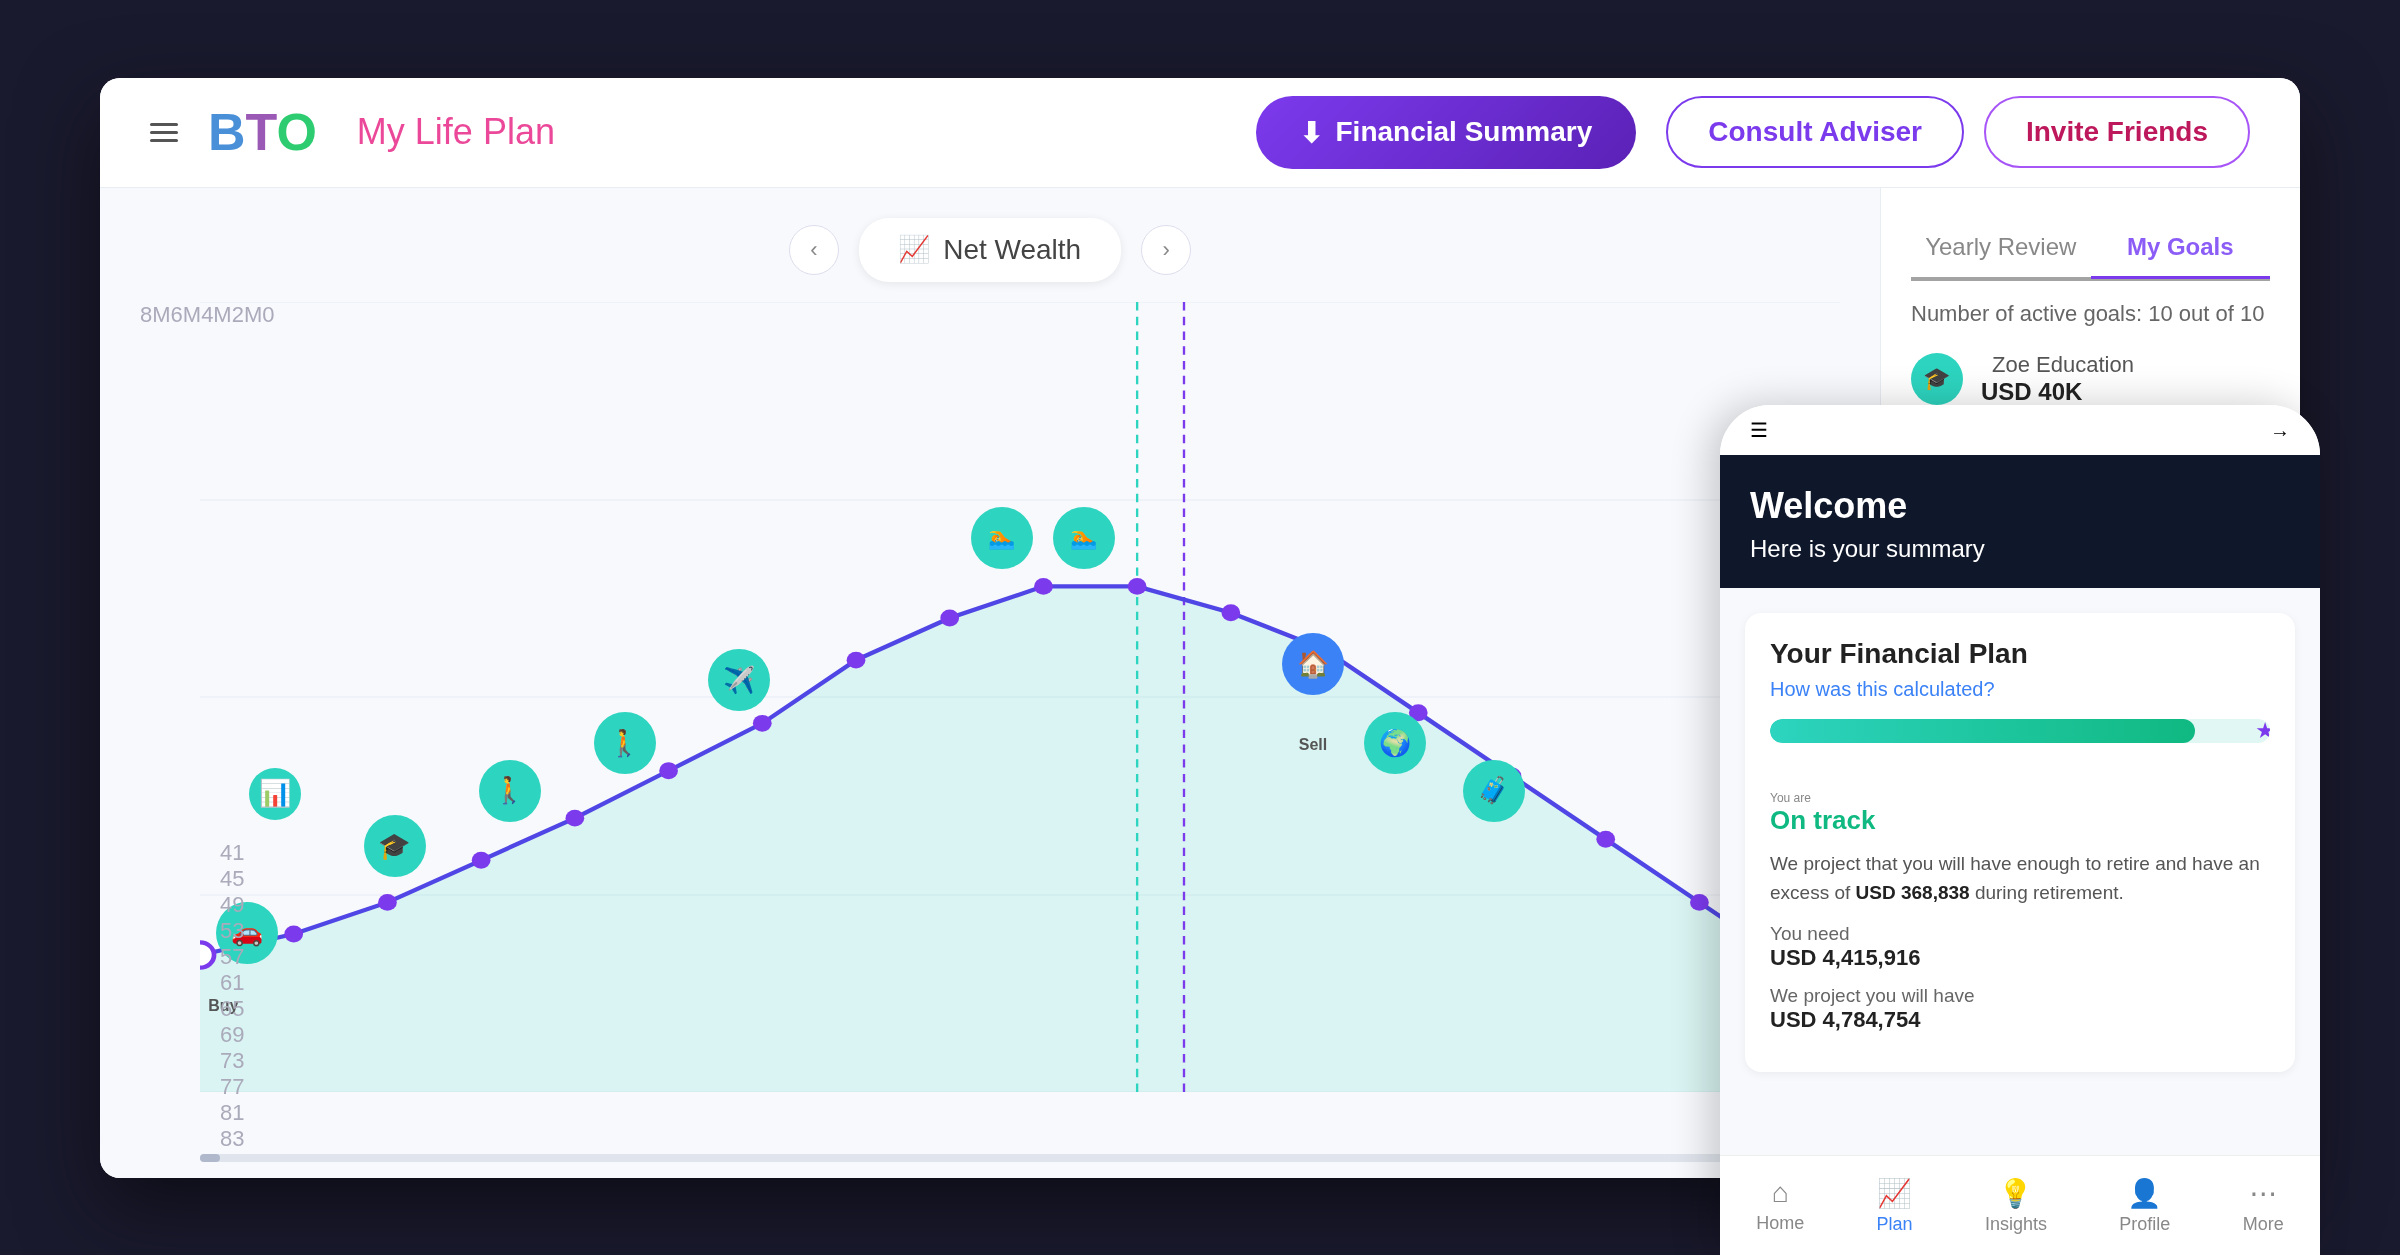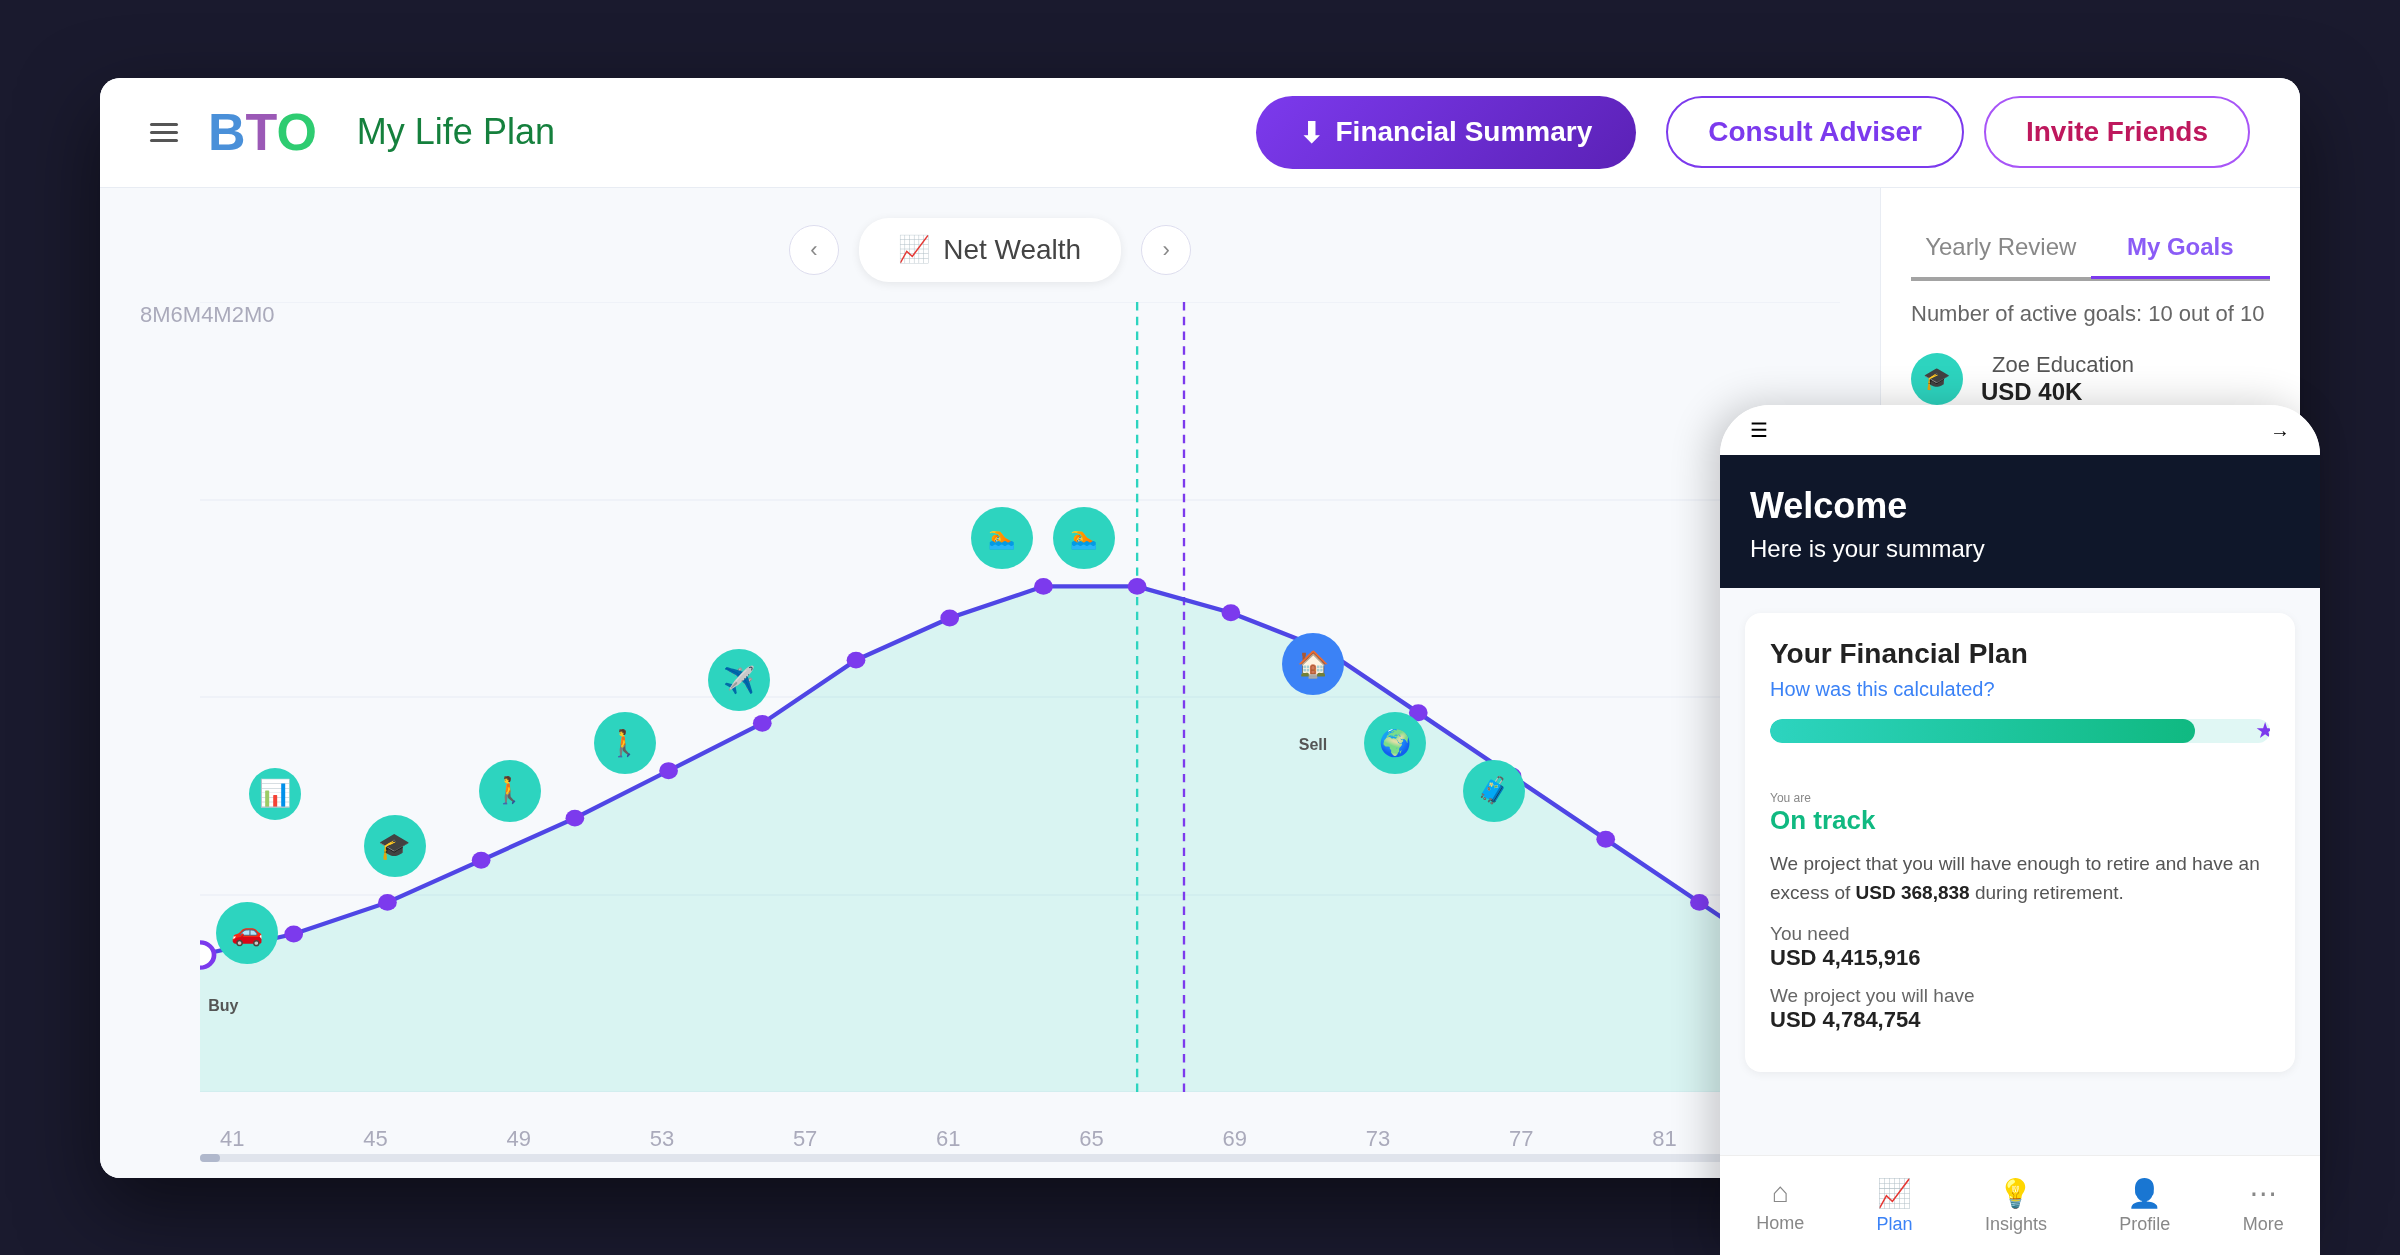--- a/index.html
+++ b/index.html
@@ -55,21 +55,21 @@
       font-size: 52px;
       font-weight: 900;
       margin-right: 40px;
     }
     .logo-b { color: #4a90d9; }
     .logo-t { color: #9b59b6; }
     .logo-o { color: #2ecc71; }
 
     .page-title {
       font-size: 36px;
-      color: #15803d;
+      color: #ec4899;
       font-weight: 400;
       margin-right: auto;
       text-align: right;
     }
 
     .financial-summary-btn {
       background: linear-gradient(135deg, #7c3aed, #5b21b6);
       color: white;
       border: none;
       padding: 20px 44px;
@@ -184,20 +184,21 @@
     .x-labels {
       position: absolute;
       left: 60px;
       right: 0;
       bottom: 0;
       display: flex;
       justify-content: space-between;
       font-size: 22px;
       color: #aab;
       padding: 0 20px;
+      flex-direction: column;
     }
 
     .scroll-bar {
       position: absolute;
       bottom: -10px;
       left: 60px;
       right: 0;
       height: 8px;
       background: #e0e4ec;
       border-radius: 4px;

